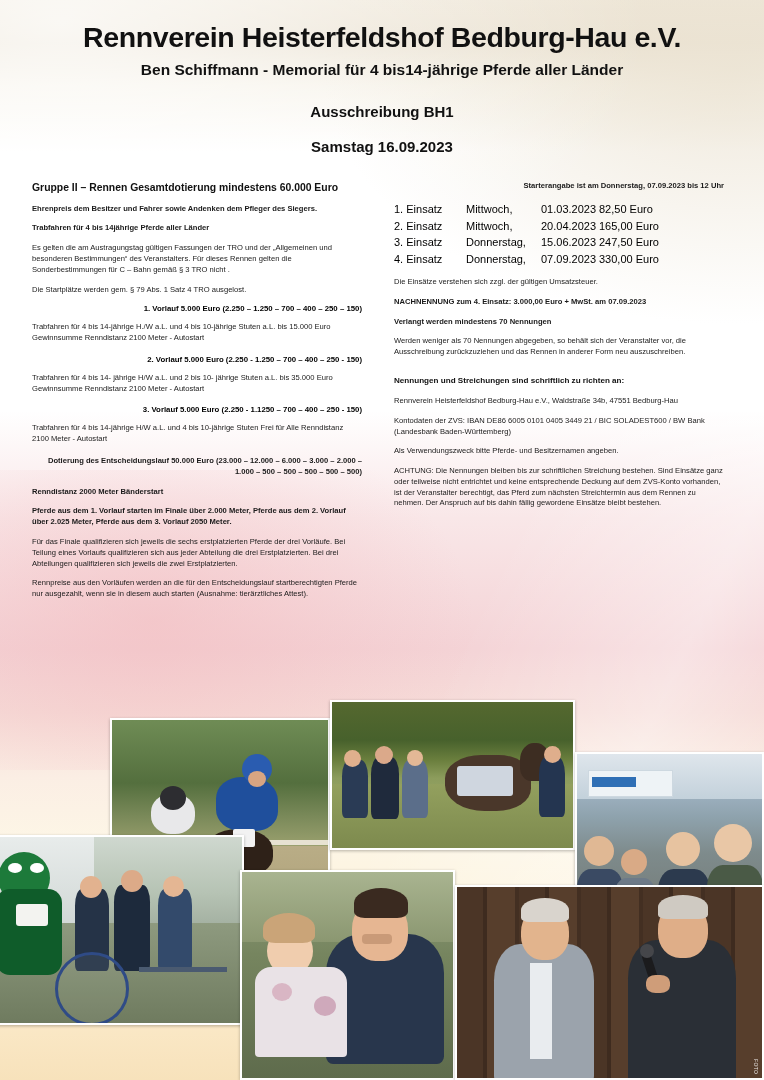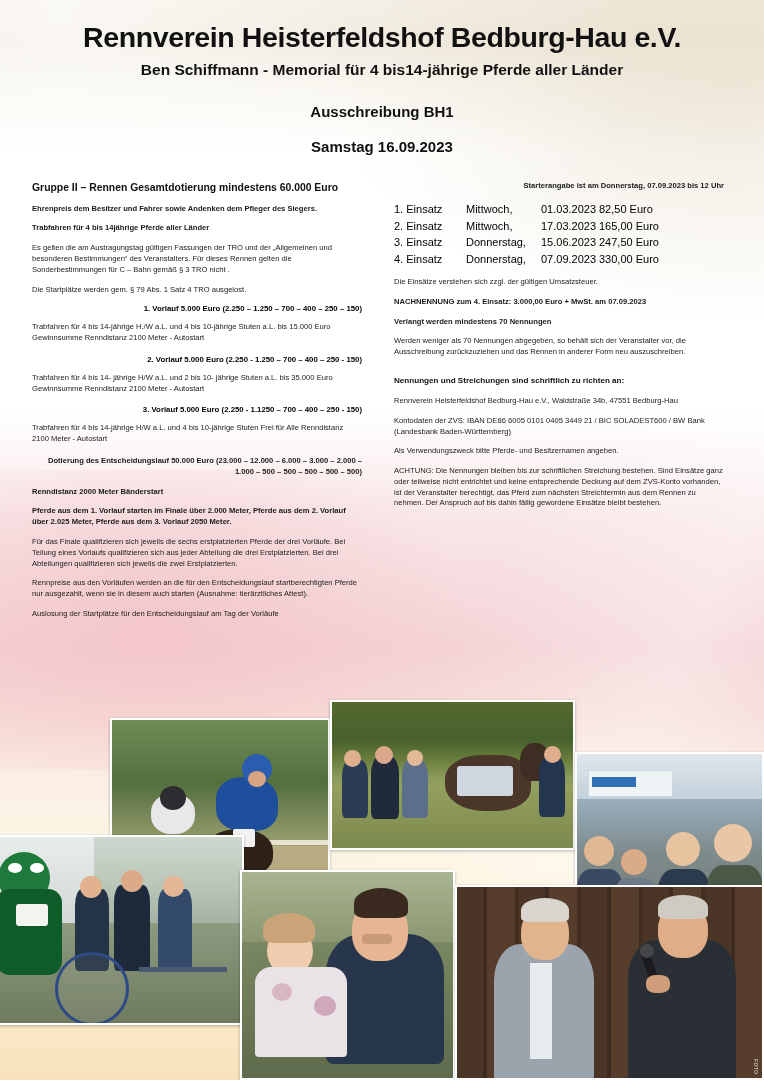--- a/index.html
+++ b/index.html
@@ -156,37 +156,36 @@
       <div class="block">
         <p class="vorlauf-head tight">3.  Vorlauf    5.000 Euro (2.250 - 1.1250 – 700 – 400 – 250 - 150)</p>
         <p class="t">Trabfahren für 4 bis 14-jährige H/W a.L.  und 4 bis 10-jährige Stuten   Frei für Alle Renndistanz 2100 Meter - Autostart</p>
       </div>
 
       <p class="t b tight">Dotierung des Entscheidungslauf 50.000 Euro (23.000 – 12.000 – 6.000 – 3.000 – 2.000 – 1.000 – 500 – 500 – 500 – 500 – 500)</p>
       <p class="t b">Renndistanz 2000 Meter Bänderstart</p>
       <p class="t b">Pferde aus dem 1. Vorlauf starten im Finale über 2.000 Meter, Pferde aus dem 2. Vorlauf über 2.025 Meter, Pferde aus dem 3. Vorlauf 2050 Meter.</p>
       <p class="t">Für das Finale qualifizieren sich jeweils die sechs erstplatzierten Pferde der drei Vorläufe. Bei Teilung eines Vorlaufs qualifizieren sich aus jeder Abteilung die drei Erstplatzierten. Bei drei Abteilungen qualifizieren sich jeweils die zwei Erstplatzierten.</p>
       <p class="t">Rennpreise aus den Vorläufen werden an die für den Entscheidungslauf startberechtigten Pferde nur ausgezahlt, wenn sie in diesem auch starten (Ausnahme: tierärztliches Attest).</p>
-      <p class="t">Auslosung der Startplätze für den Entscheidungslauf am Tag der Vorläufe</p>
     </div>
 
     <div class="col">
       <p class="t b tight">Starterangabe ist am Donnerstag, 07.09.2023 bis 12 Uhr</p>
 
       <div class="einsatz-list">
         <div class="einsatz-row">
           <span class="ez-a">1. Einsatz</span>
           <span class="ez-b">Mittwoch,</span>
           <span class="ez-c">01.03.2023</span>
           <span class="ez-d">82,50 Euro</span>
         </div>
         <div class="einsatz-row">
           <span class="ez-a">2. Einsatz</span>
           <span class="ez-b">Mittwoch,</span>
-          <span class="ez-c">17.03.2023</span>
+          <span class="ez-c">20.04.2023</span>
           <span class="ez-d">165,00 Euro</span>
         </div>
         <div class="einsatz-row">
           <span class="ez-a">3. Einsatz</span>
           <span class="ez-b">Donnerstag,</span>
           <span class="ez-c">15.06.2023</span>
           <span class="ez-d">247,50 Euro</span>
         </div>
         <div class="einsatz-row">
           <span class="ez-a">4. Einsatz</span>

